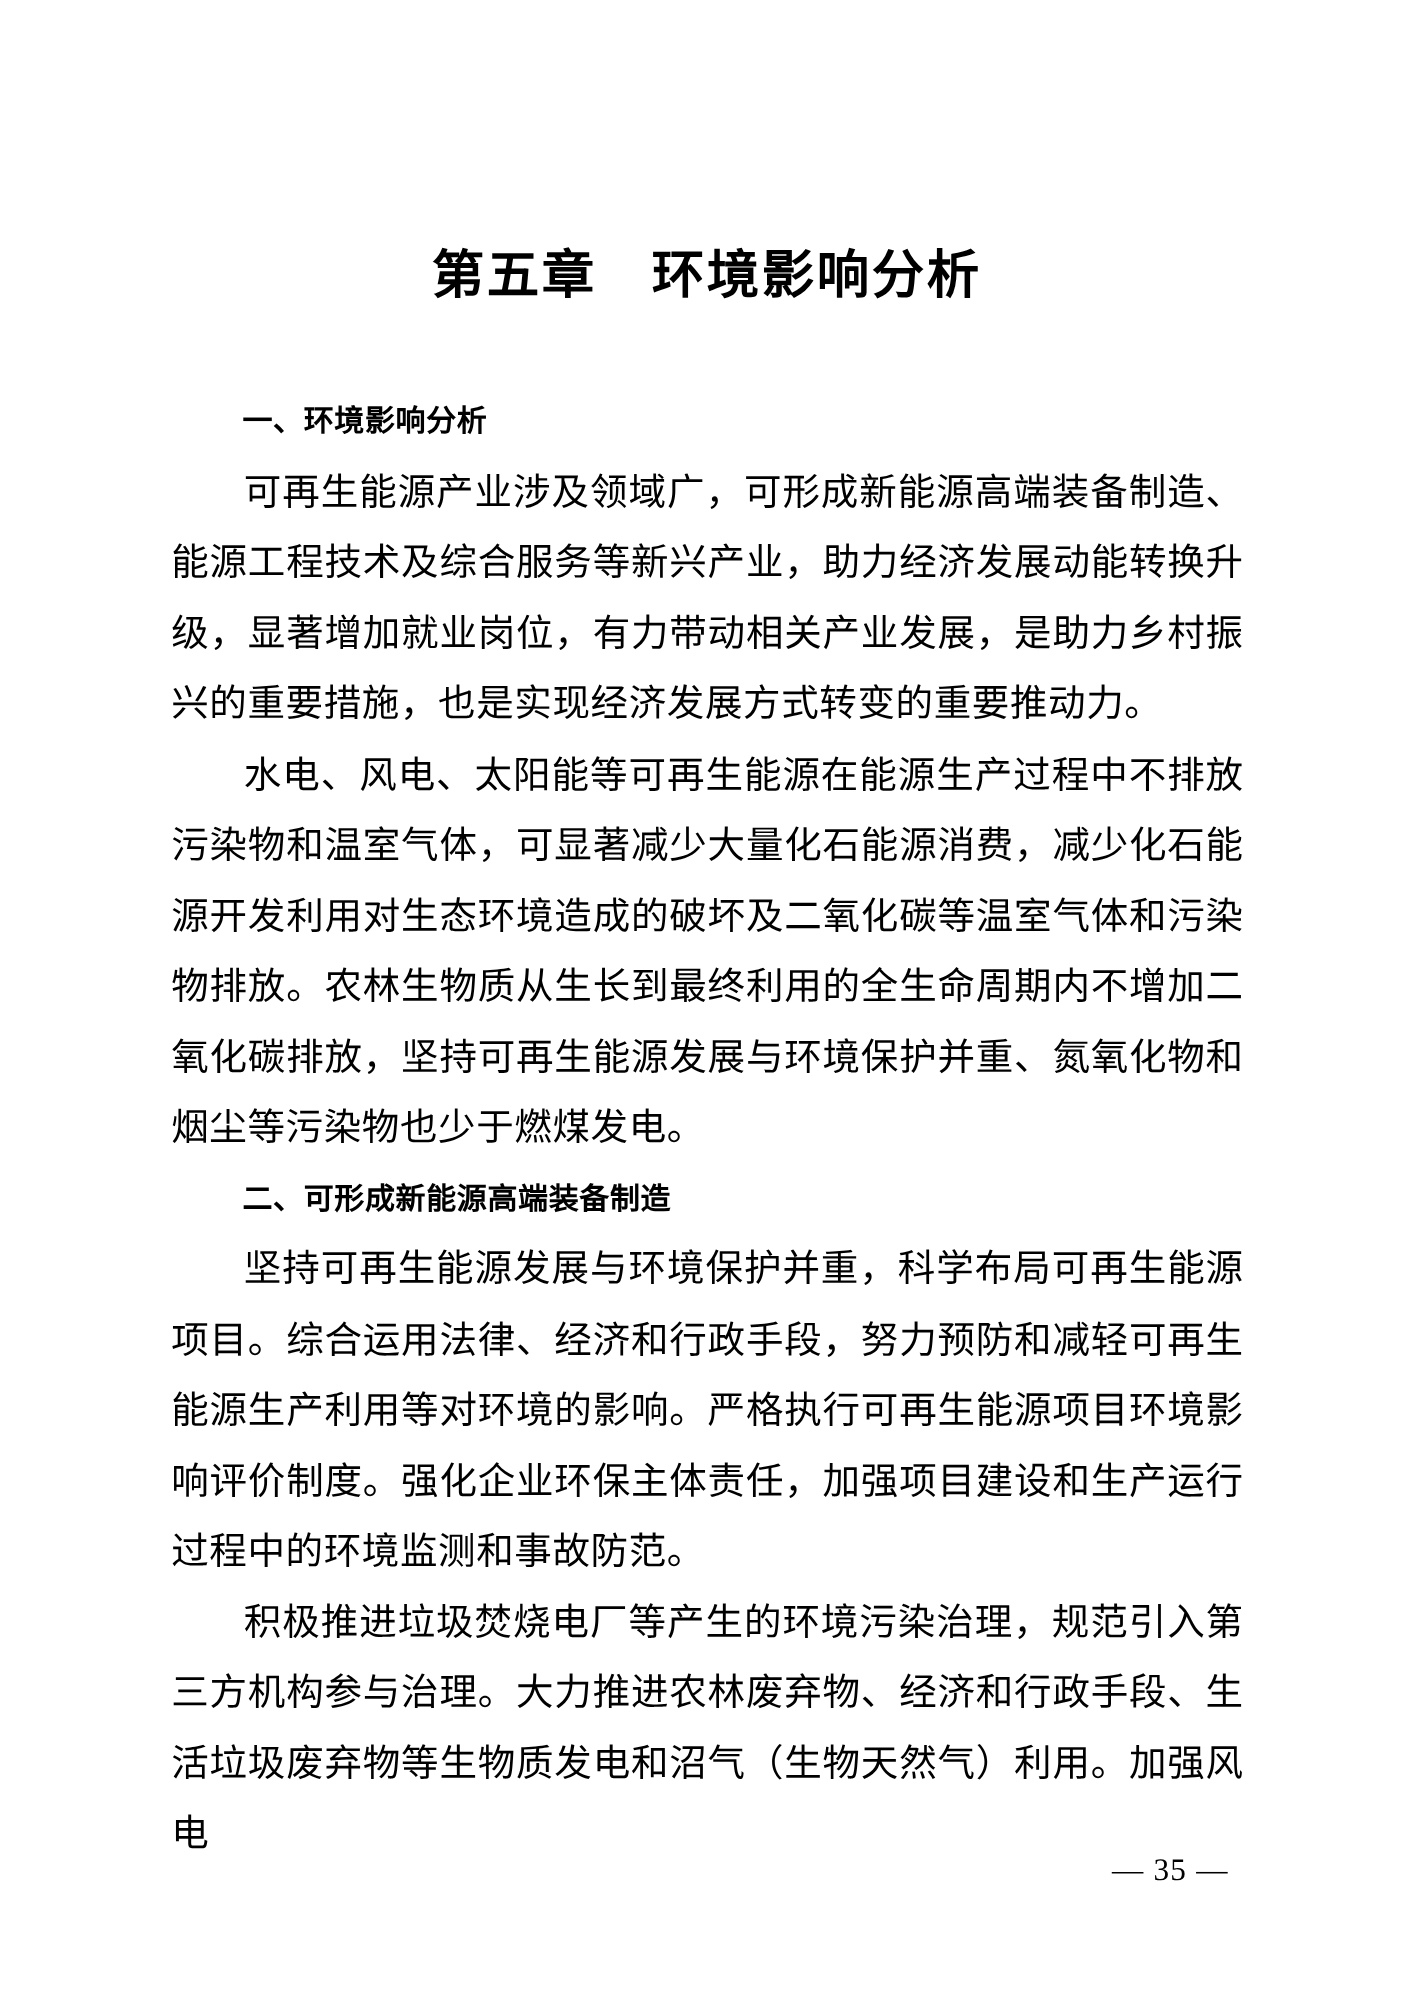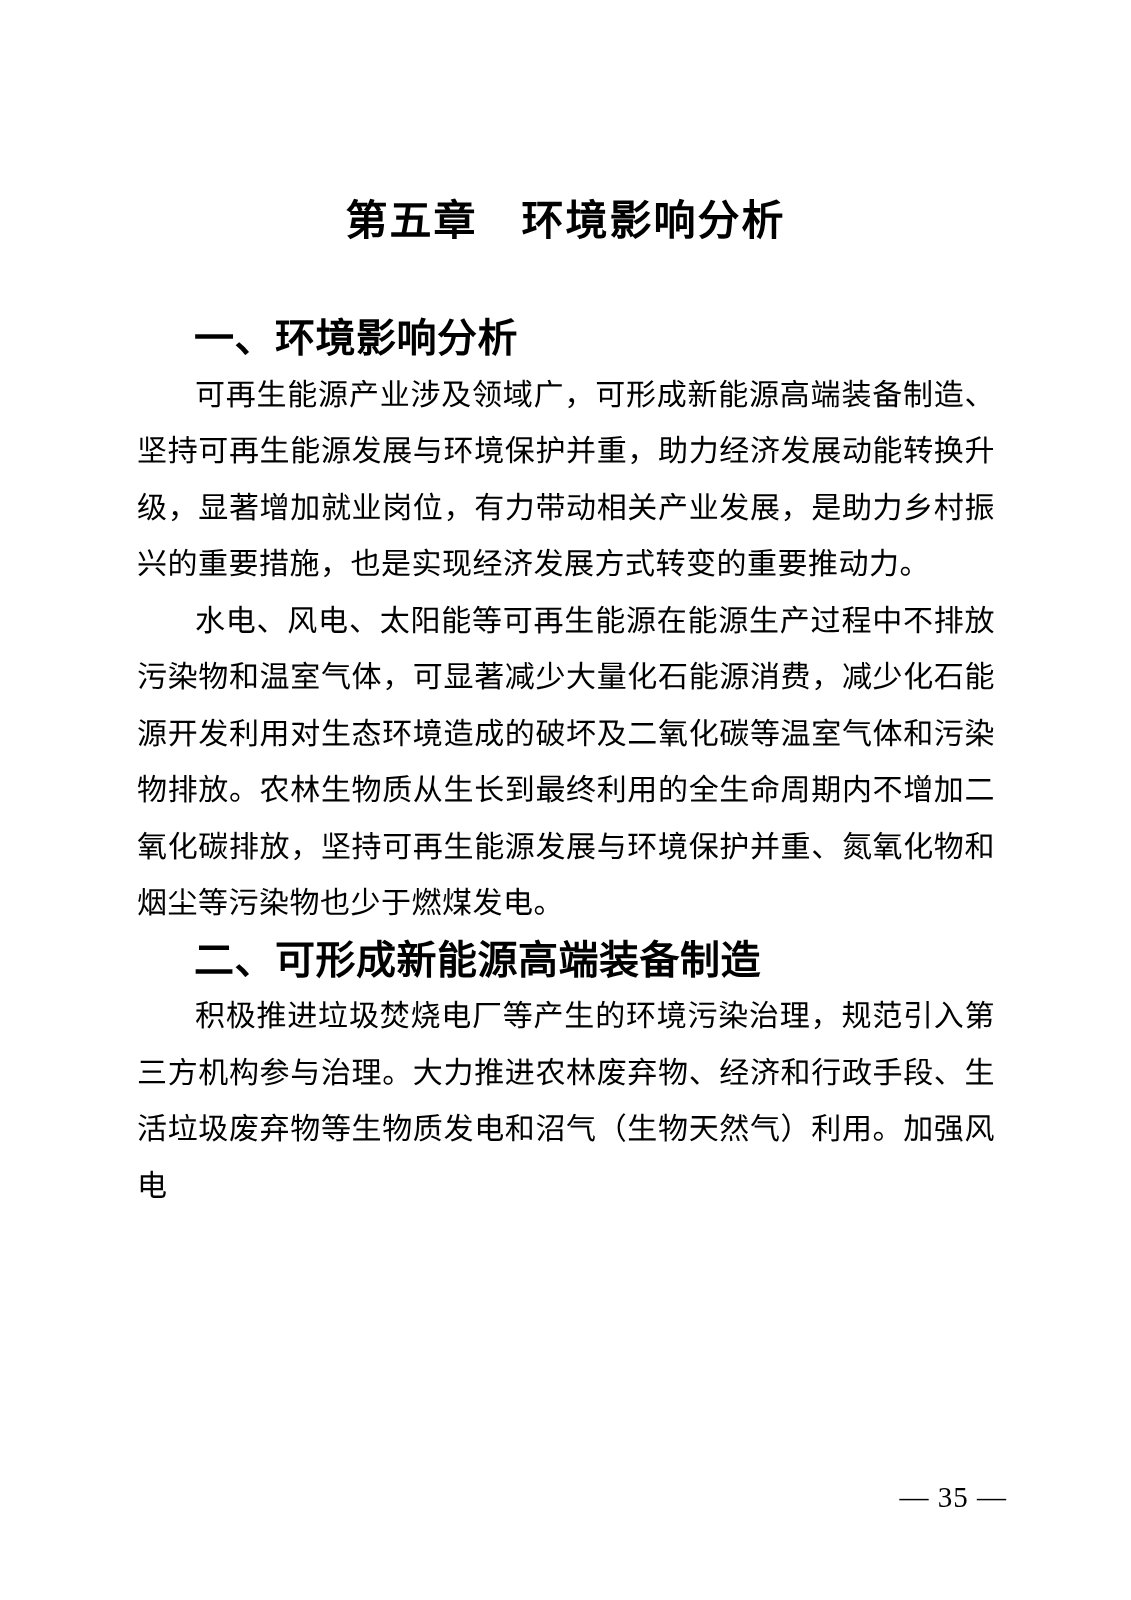--- a/index.html
+++ b/index.html
@@ -31,62 +31,63 @@
     left: 137px;
     width: 858px;
     top: 246px;
     padding-top: 64px;
     font-size: 30px;
     line-height: 56.5px;
     letter-spacing: 0.5px;
   }
   .section-heading {
     margin: 0;
-    font-size: 40px;
+    font-size: 24px;
     font-weight: bold;
     line-height: 56.5px;
     text-indent: 57px;
     letter-spacing: 0.5px;
-    font-family: Liberation Sans, sans-serif;
+    font-family: Liberation Serif, serif;
   }
   .body-paragraph {
     margin: 0;
     text-indent: 58px;
     text-align: justify;
     text-justify: inter-ideograph;
     font-weight: 400;
     font-family: "Liberation Serif", "DejaVu Serif", serif;
   }
   .page-number {
     position: absolute;
     top: 1479px;
-    right: 124px;
-    font-size: 29px;
+    right: 148px;
+    font-size: 25px;
     line-height: 36px;
     letter-spacing: 1px;
     font-family: "Liberation Serif", "DejaVu Serif", serif;
   }
 </style>
 </head>
 <body>
 
 <div class="page">
 
   <h1 class="chapter-title">第五章　环境影响分析</h1>
 
   <div class="content">
 
     <h2 class="section-heading">一、环境影响分析</h2>
 
-    <p class="body-paragraph">可再生能源产业涉及领域广，可形成新能源高端装备制造、坚持可再生能源发展与环境保护并重，助力经济发展动能转换升级，显著增加就业岗位，有力带动相关产业发展，是助力乡村振兴的重要措施，也是实现经济发展方式转变的重要推动力。</p>
+    <p class="body-paragraph">可再生能源产业涉及领域广，可形成新能源高端装备制造、能源工程技术及综合服务等新兴产业，助力经济发展动能转换升级，显著增加就业岗位，有力带动相关产业发展，是助力乡村振兴的重要措施，也是实现经济发展方式转变的重要推动力。</p>
 
     <p class="body-paragraph">水电、风电、太阳能等可再生能源在能源生产过程中不排放污染物和温室气体，可显著减少大量化石能源消费，减少化石能源开发利用对生态环境造成的破坏及二氧化碳等温室气体和污染物排放。农林生物质从生长到最终利用的全生命周期内不增加二氧化碳排放，坚持可再生能源发展与环境保护并重、氮氧化物和烟尘等污染物也少于燃煤发电。</p>
 
     <h2 class="section-heading">二、可形成新能源高端装备制造</h2>
 
+    <p class="body-paragraph">坚持可再生能源发展与环境保护并重，科学布局可再生能源项目。综合运用法律、经济和行政手段，努力预防和减轻可再生能源生产利用等对环境的影响。严格执行可再生能源项目环境影响评价制度。强化企业环保主体责任，加强项目建设和生产运行过程中的环境监测和事故防范。</p>
 
     <p class="body-paragraph">积极推进垃圾焚烧电厂等产生的环境污染治理，规范引入第三方机构参与治理。大力推进农林废弃物、经济和行政手段、生活垃圾废弃物等生物质发电和沼气（生物天然气）利用。加强风电</p>
 
   </div>
 
   <div class="page-number">— 35 —</div>
 
 </div>
 
 </body></html>

